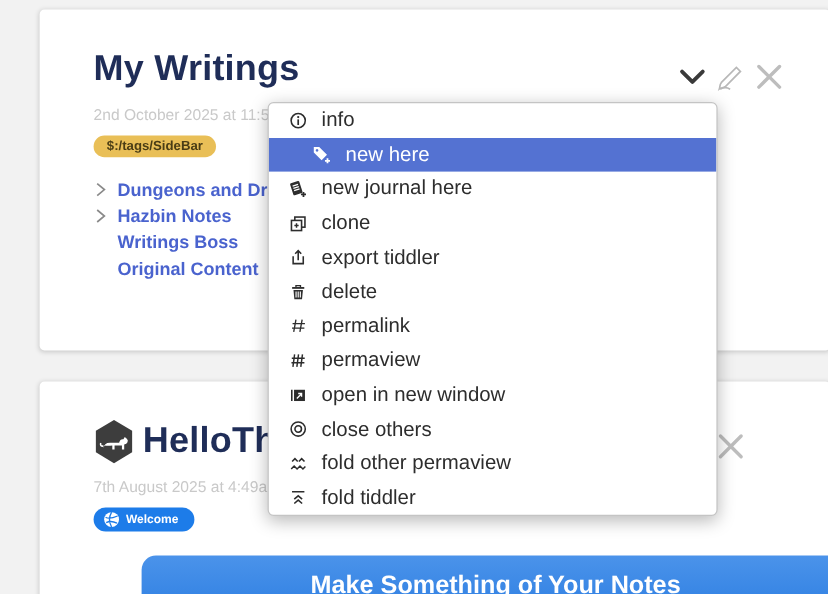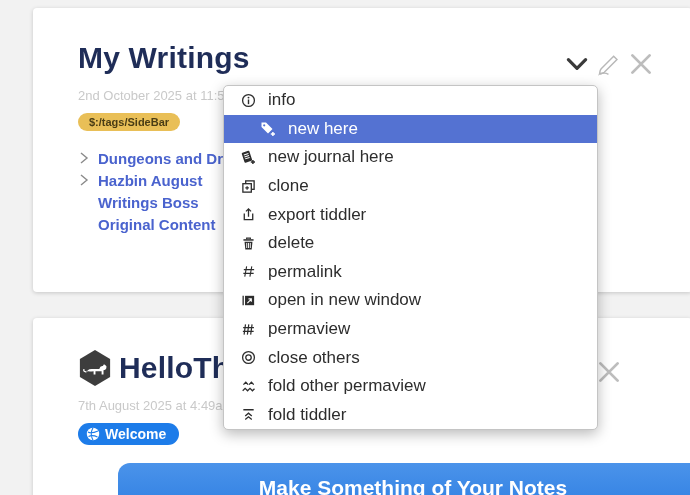--- a/index.html
+++ b/index.html
@@ -30,21 +30,21 @@
     color:#4a3d15;font-size:11px;font-weight:700;padding:3px 11px;border-radius:999px;
     cursor:pointer;}
 
   .links{margin-top:16px;}
   .link-row{display:flex;align-items:center;height:22px;font-size:15px;font-weight:700;color:#4a63ce;}
   .twist{width:20px;display:flex;align-items:center;color:#8a8a8a;cursor:pointer;}
   .twist.empty{visibility:hidden;}
   .link-label{cursor:pointer;white-space:nowrap;}
 
   .welcome-pill{display:inline-flex;align-items:center;gap:5px;margin-top:10px;
-    background:#1d7ce9;color:#fff;font-size:14px;font-weight:700;
+    background:#1d7ce9;color:#fff;font-size:10px;font-weight:700;
     padding:3px 13px 3px 8px;border-radius:999px;cursor:pointer;}
 
   .cta-button{display:block;margin:18px 0 0 40px;width:590px;height:50px;border:none;
     border-radius:12px;background:linear-gradient(#4b93ea,#2e7fe2);
     color:#fff;font-family:"Liberation Sans",sans-serif;font-size:21px;font-weight:700;
     cursor:pointer;}
 
   
   .menu{position:absolute;left:223px;top:85px;width:375px;height:345px;background:#fff;
     border:1px solid #c4c4c4;border-radius:5px;box-shadow:0 4px 14px rgba(0,0,0,.28);
@@ -94,21 +94,21 @@
               </svg>
             </span>
           <span class="link-label">Dungeons and Dra</span>
         </div>
         <div class="link-row">
           <span class="twist">
               <svg width="12" height="12" viewBox="0 0 12 12">
                 <path d="M3 1 l6 5-6 5" fill="none" stroke="#8a8a8a" stroke-width="1.4"></path>
               </svg>
             </span>
-          <span class="link-label">Hazbin August</span>
+          <span class="link-label">Hazbin Notes</span>
         </div>
         <div class="link-row">
           <span class="twist empty">
               <svg width="12" height="12" viewBox="0 0 12 12"></svg>
             </span>
           <span class="link-label">Writings Boss</span>
         </div>
         <div class="link-row">
           <span class="twist empty">
               <svg width="12" height="12" viewBox="0 0 12 12"></svg>
@@ -234,40 +234,40 @@
         <svg width="15" height="15" viewBox="0 0 16 16">
             <path d="M6 2.5 L4 13.5 M11.5 2.5 L9.5 13.5 M3 6 h11 M2.5 10 h11" fill="none" stroke="currentColor" stroke-width="1.2"></path>
           </svg>
       </span>
       <span class="ml">permalink</span>
     </div>
 
     <div class="menu-item">
       <span class="mi">
         <svg width="15" height="15" viewBox="0 0 16 16">
+            <path d="M4.8 2.5 L3.3 13.5 M8.3 2.5 L6.8 13.5 M11.8 2.5 L10.3 13.5 M2.3 6 h11.5 M2 10 h11.5" fill="none" stroke="currentColor" stroke-width="1.3"></path>
+          </svg>
+      </span>
+      <span class="ml">permaview</span>
+    </div>
+
+    <div class="menu-item">
+      <span class="mi">
+        <svg width="15" height="15" viewBox="0 0 16 16">
             <path d="M2.3 3 v10" stroke="currentColor" stroke-width="1.4"></path>
             <rect x="4.3" y="3" width="9.7" height="10" fill="currentColor"></rect>
             <path d="M6.8 10.8 L11 6.6 M8 6.3 h3 v3" fill="none" stroke="#fff" stroke-width="1.2"></path>
           </svg>
       </span>
       <span class="ml">open in new window</span>
     </div>
 
     <div class="menu-item">
       <span class="mi">
         <svg width="15" height="15" viewBox="0 0 16 16">
-            <path d="M4.8 2.5 L3.3 13.5 M8.3 2.5 L6.8 13.5 M11.8 2.5 L10.3 13.5 M2.3 6 h11.5 M2 10 h11.5" fill="none" stroke="currentColor" stroke-width="1.3"></path>
-          </svg>
-      </span>
-      <span class="ml">permaview</span>
-    </div>
-
-    <div class="menu-item">
-      <span class="mi">
-        <svg width="15" height="15" viewBox="0 0 16 16">
             <circle cx="8" cy="8" r="6.3" fill="none" stroke="currentColor" stroke-width="1.4"></circle>
             <circle cx="8" cy="8" r="2.9" fill="none" stroke="currentColor" stroke-width="1.4"></circle>
           </svg>
       </span>
       <span class="ml">close others</span>
     </div>
 
     <div class="menu-item">
       <span class="mi">
         <svg width="15" height="15" viewBox="0 0 16 16">

